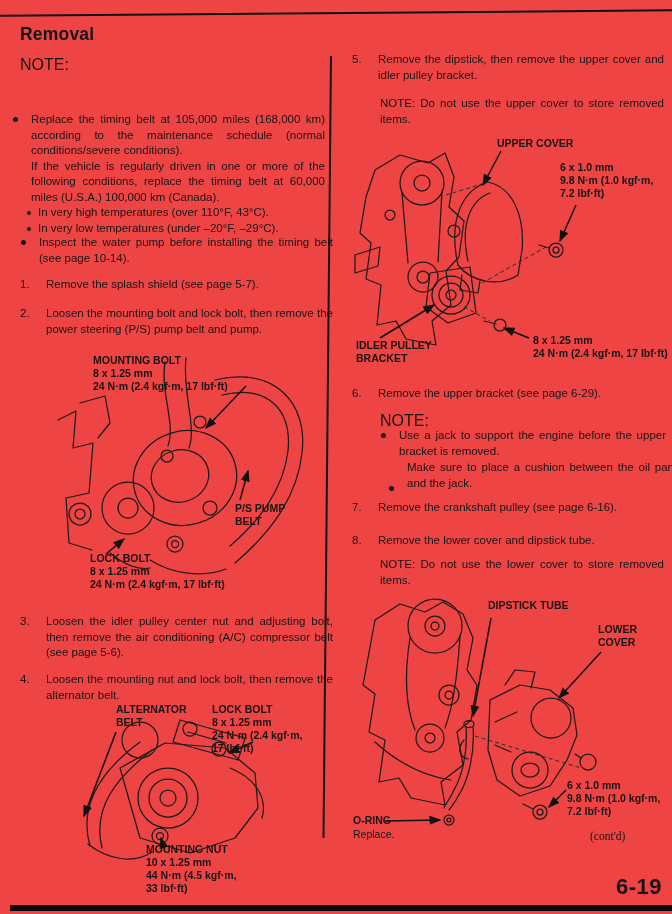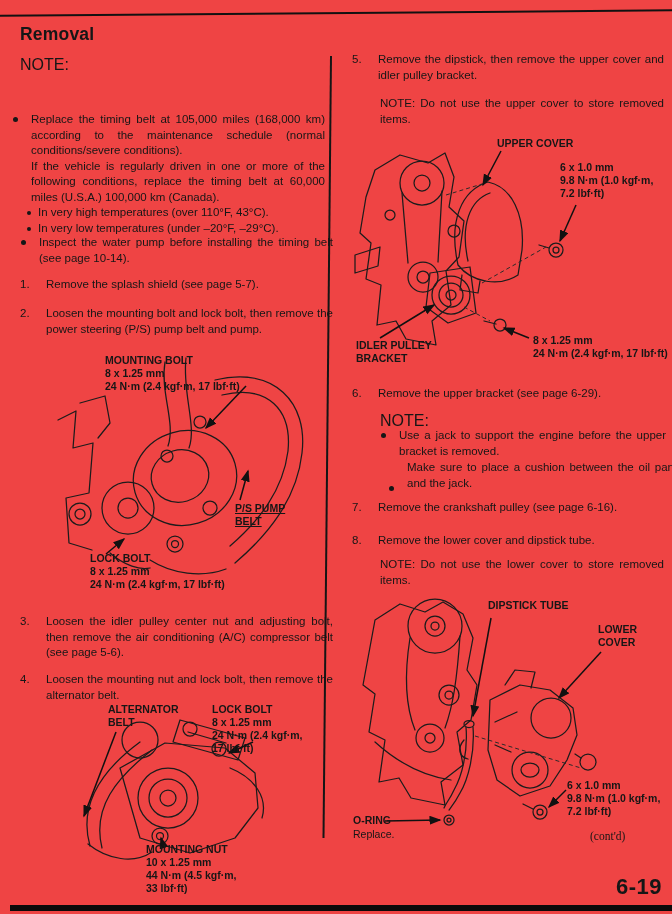--- a/index.html
+++ b/index.html
@@ -100,24 +100,24 @@
     <circle class="art" cx="125" cy="196" r="8" fill="#fff"></circle>
     <circle class="art" cx="125" cy="196" r="3.5"></circle>
     <circle class="art" cx="30" cy="166" r="11"></circle>
     <circle class="art" cx="30" cy="166" r="5"></circle>
     <path class="art" d="M100 212 C 122 226, 152 230, 176 221"></path>
     <path class="art" d="M60 205 C 75 218, 90 222, 100 220"></path>
     <line class="arrow" x1="196" y1="38" x2="156" y2="80" marker-end="url(#ah-a)"></line>
     <line class="arrow" x1="190" y1="152" x2="198" y2="123" marker-end="url(#ah-a)"></line>
     <line class="arrow" x1="56" y1="206" x2="74" y2="191" marker-end="url(#ah-a)"></line>
   </svg>
-  <div class="abs dlabel" style="left:105px;top:354px;">MOUNTING BOLT
+  <div class="abs dlabel" style="left:93px;top:354px;">MOUNTING BOLT
 8 x 1.25 mm
 24 N·m (2.4 kgf·m, 17 lbf·ft)</div>
-  <div class="abs dlabel" style="left:235px;top:502px;text-decoration:underline;">P/S PUMP
+  <div class="abs dlabel" style="left:235px;top:502px;">P/S PUMP
 BELT</div>
   <div class="abs dlabel" style="left:90px;top:552px;">LOCK BOLT
 8 x 1.25 mm
 24 N·m (2.4 kgf·m, 17 lbf·ft)</div>
 
   <div class="abs step body-text" style="left:20px;top:614px;width:313px;">
     <span class="num">3.</span>
     <span class="txt">Loosen the idler pulley center nut and adjusting bolt, then remove the air conditioning (A/C) compressor belt (see page 5-6).</span>
   </div>
 
@@ -144,21 +144,21 @@
     <line class="art" x1="148" y1="34" x2="186" y2="45"></line>
     <circle class="art" cx="150" cy="31" r="7" fill="#fff"></circle>
     <circle class="art" cx="179" cy="51" r="7" fill="#fff"></circle>
     <circle class="art" cx="120" cy="138" r="8" fill="#fff"></circle>
     <circle class="art" cx="120" cy="138" r="3.5"></circle>
     <path class="art" d="M190 70 C 215 80, 228 100, 222 120"></path>
     <line class="arrow" x1="76" y1="34" x2="44" y2="118" marker-end="url(#ah-b)"></line>
     <line class="arrow" x1="213" y1="44" x2="189" y2="55" marker-end="url(#ah-b)"></line>
     <line class="arrow" x1="124" y1="150" x2="121" y2="140" marker-end="url(#ah-b)"></line>
   </svg>
-  <div class="abs dlabel" style="left:108px;top:703px;">ALTERNATOR
+  <div class="abs dlabel" style="left:116px;top:703px;">ALTERNATOR
 BELT</div>
   <div class="abs dlabel" style="left:212px;top:703px;">LOCK BOLT
 8 x 1.25 mm
 24 N·m (2.4 kgf·m,
 17 lbf·ft)</div>
   <div class="abs dlabel" style="left:146px;top:843px;">MOUNTING NUT
 10 x 1.25 mm
 44 N·m (4.5 kgf·m,
 33 lbf·ft)</div>
 

